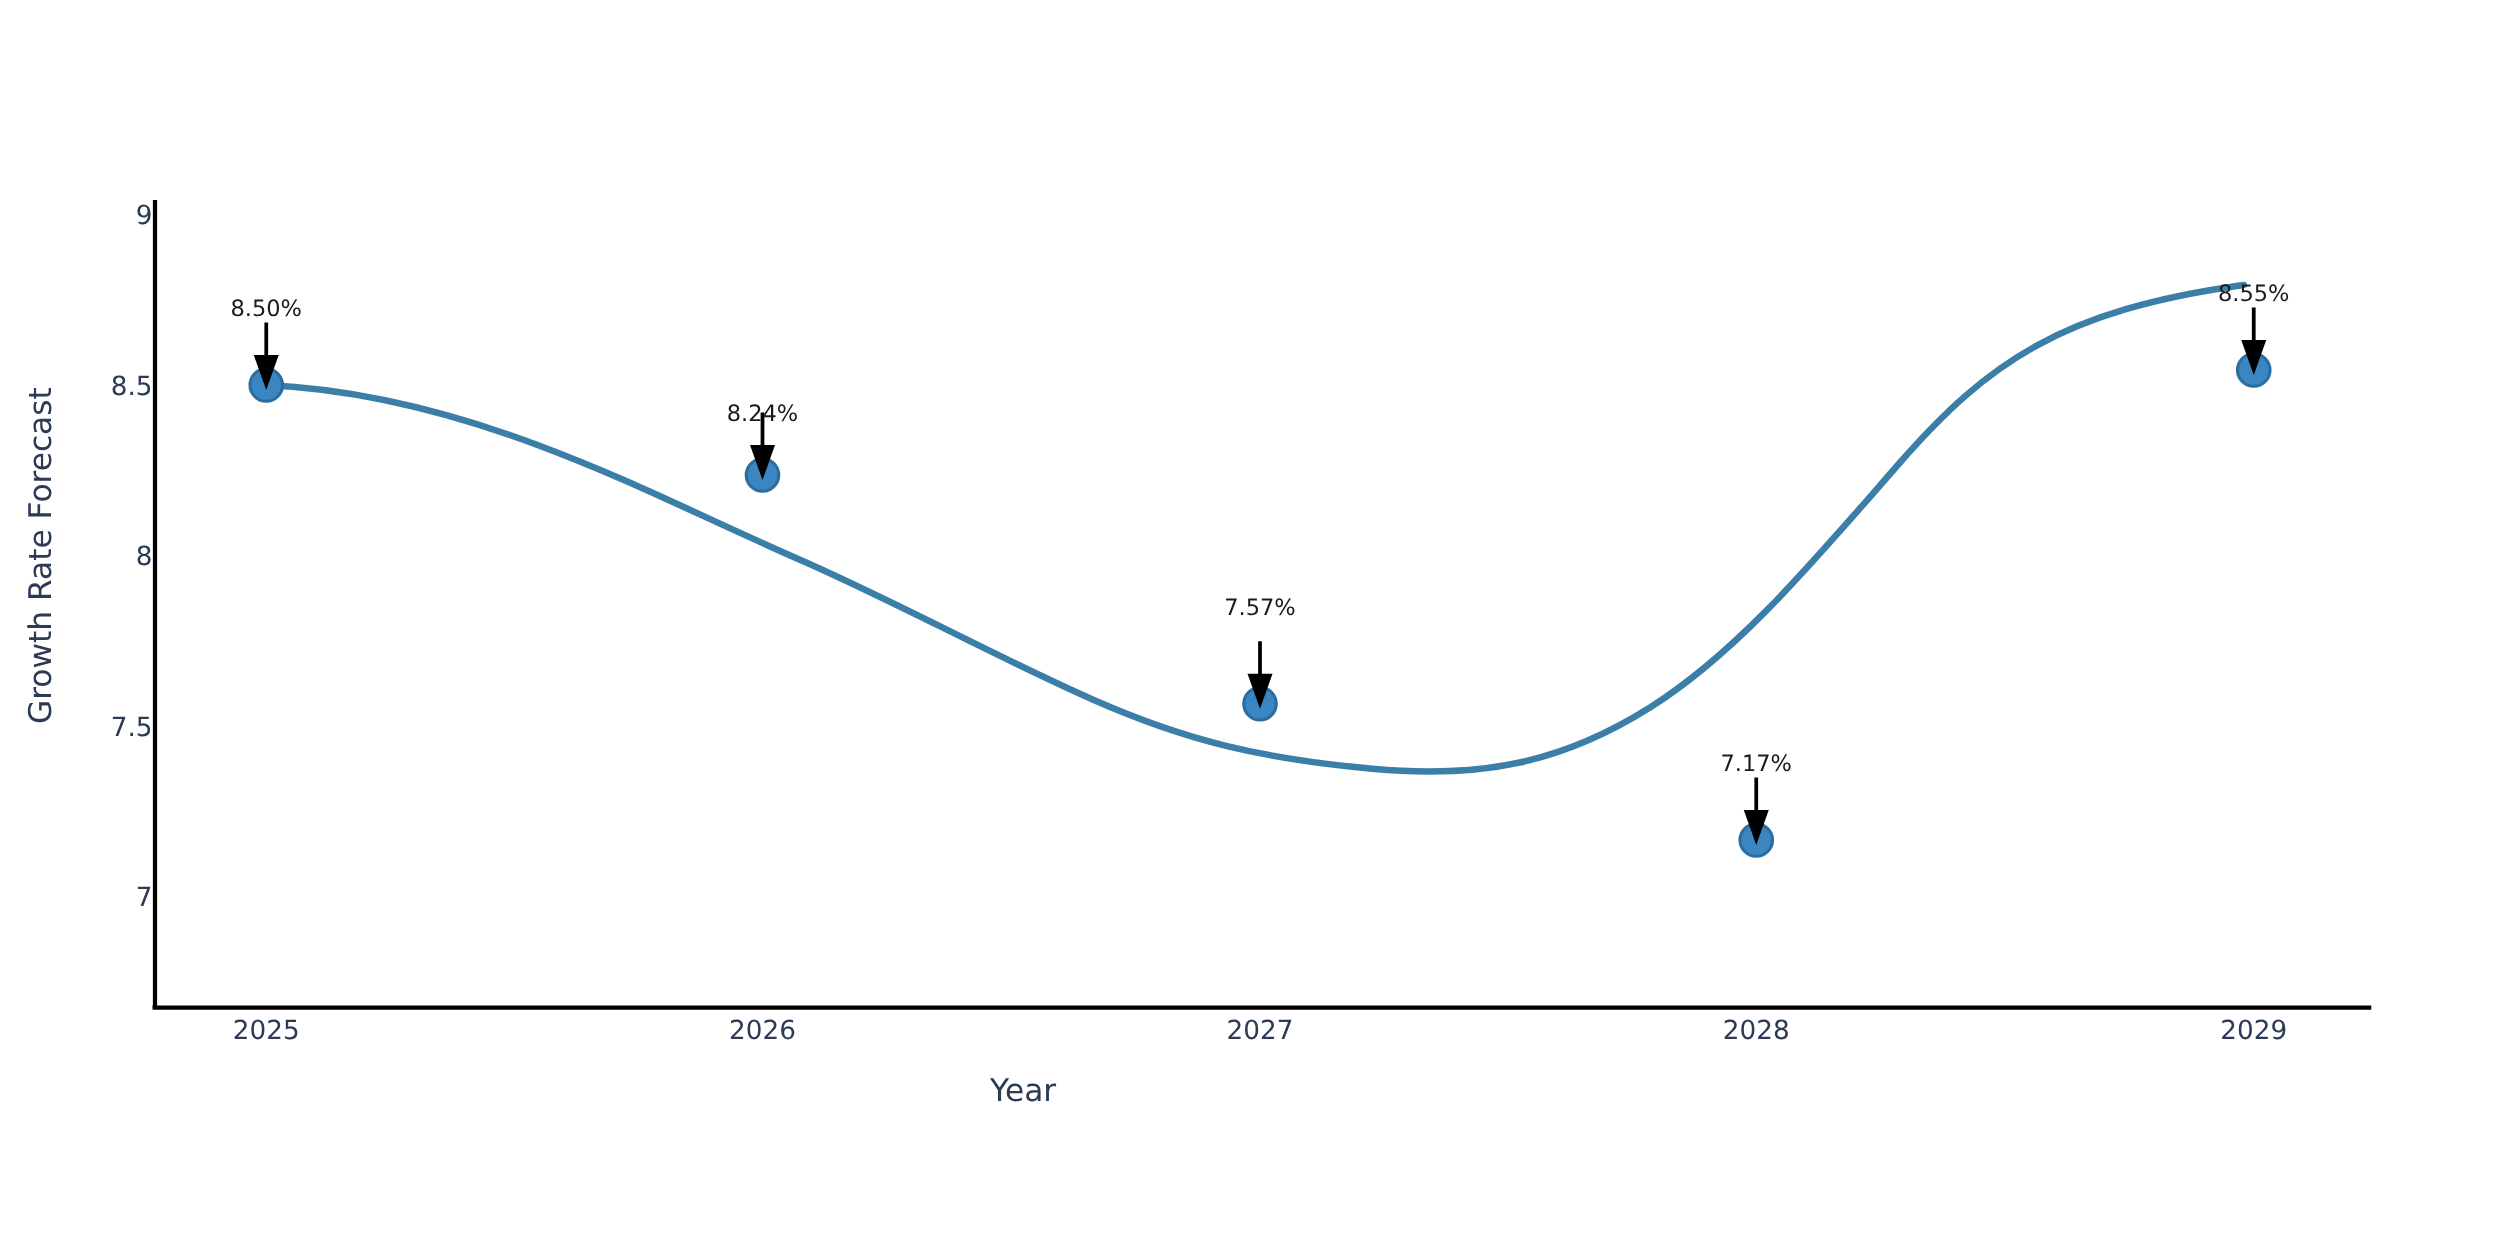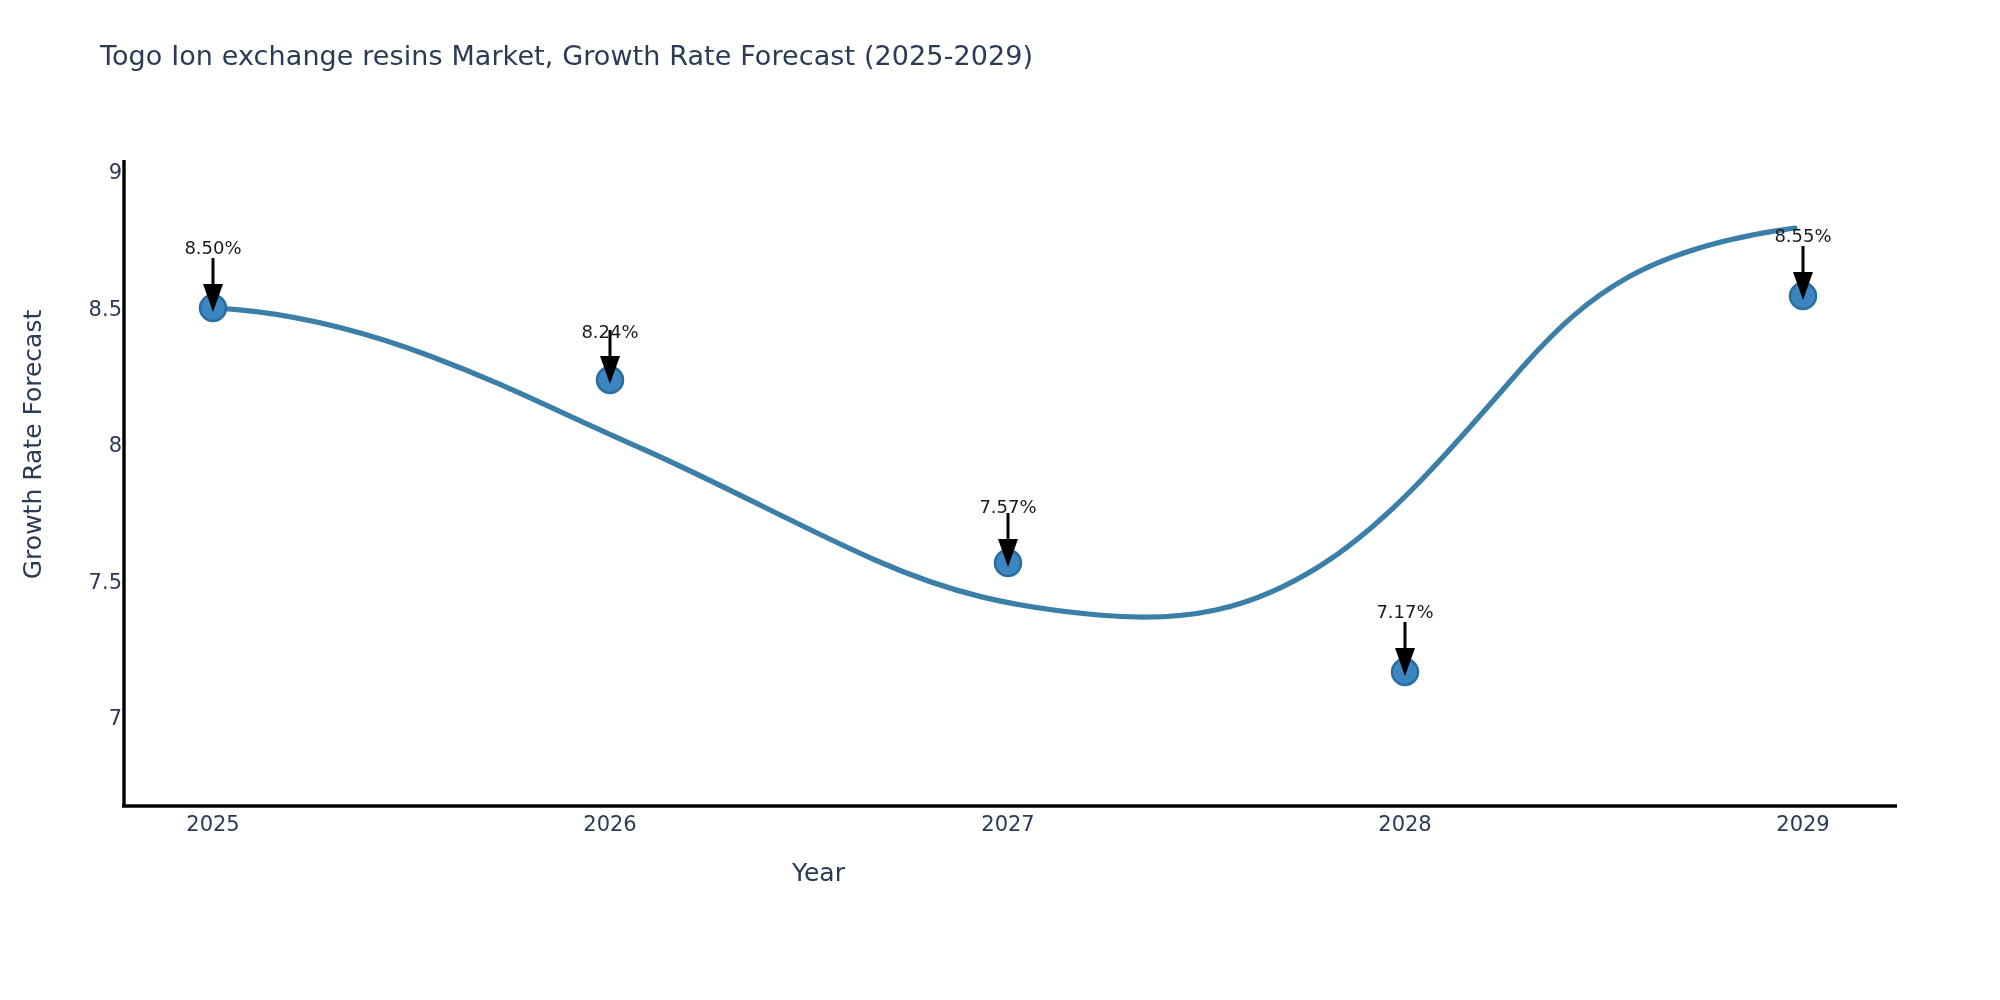--- a/index.html
+++ b/index.html
@@ -102,21 +102,20 @@
     width: 2000px;
     height: 1000px;
     overflow: visible;
   }
 </style>
 </head>
 <body>
 
 <div id="figure">
 
-  <div class="chart-title">Togo Ion exchange resins Market, Growth Rate Forecast (2025-2029)</div>
 
   <div class="y-axis-title">Growth Rate Forecast</div>
 
   <div class="ytick-wrap">
     <div class="ytick" style="top:172px;">9</div>
     <div class="ytick" style="top:309px;">8.5</div>
     <div class="ytick" style="top:445px;">8</div>
     <div class="ytick" style="top:582px;">7.5</div>
     <div class="ytick" style="top:718px;">7</div>
   </div>
@@ -151,21 +150,21 @@
       <polygon points="1405,676 1395,648 1415,648" fill="#000000"></polygon>
     </g>
     <g>
       <line x1="1803" y1="246" x2="1803" y2="284" stroke="#000000" stroke-width="3"></line>
       <polygon points="1803,300 1793,272 1813,272" fill="#000000"></polygon>
     </g>
   </svg>
 
   <div class="pt-label" style="left:213px; top:237px;">8.50%</div>
   <div class="pt-label" style="left:610px; top:321px;">8.24%</div>
-  <div class="pt-label" style="left:1008px; top:496px;">7.57%</div>
+  <div class="pt-label" style="left:1008px; top:476px;">7.57%</div>
   <div class="pt-label" style="left:1405px; top:601px;">7.17%</div>
   <div class="pt-label" style="left:1803px; top:225px;">8.55%</div>
 
   <div class="xtick" style="left:213px;">2025</div>
   <div class="xtick" style="left:610px;">2026</div>
   <div class="xtick" style="left:1008px;">2027</div>
   <div class="xtick" style="left:1405px;">2028</div>
   <div class="xtick" style="left:1803px;">2029</div>
 
   <div class="x-axis-title"><span class="x-axis-title-inner">Year</span></div>

